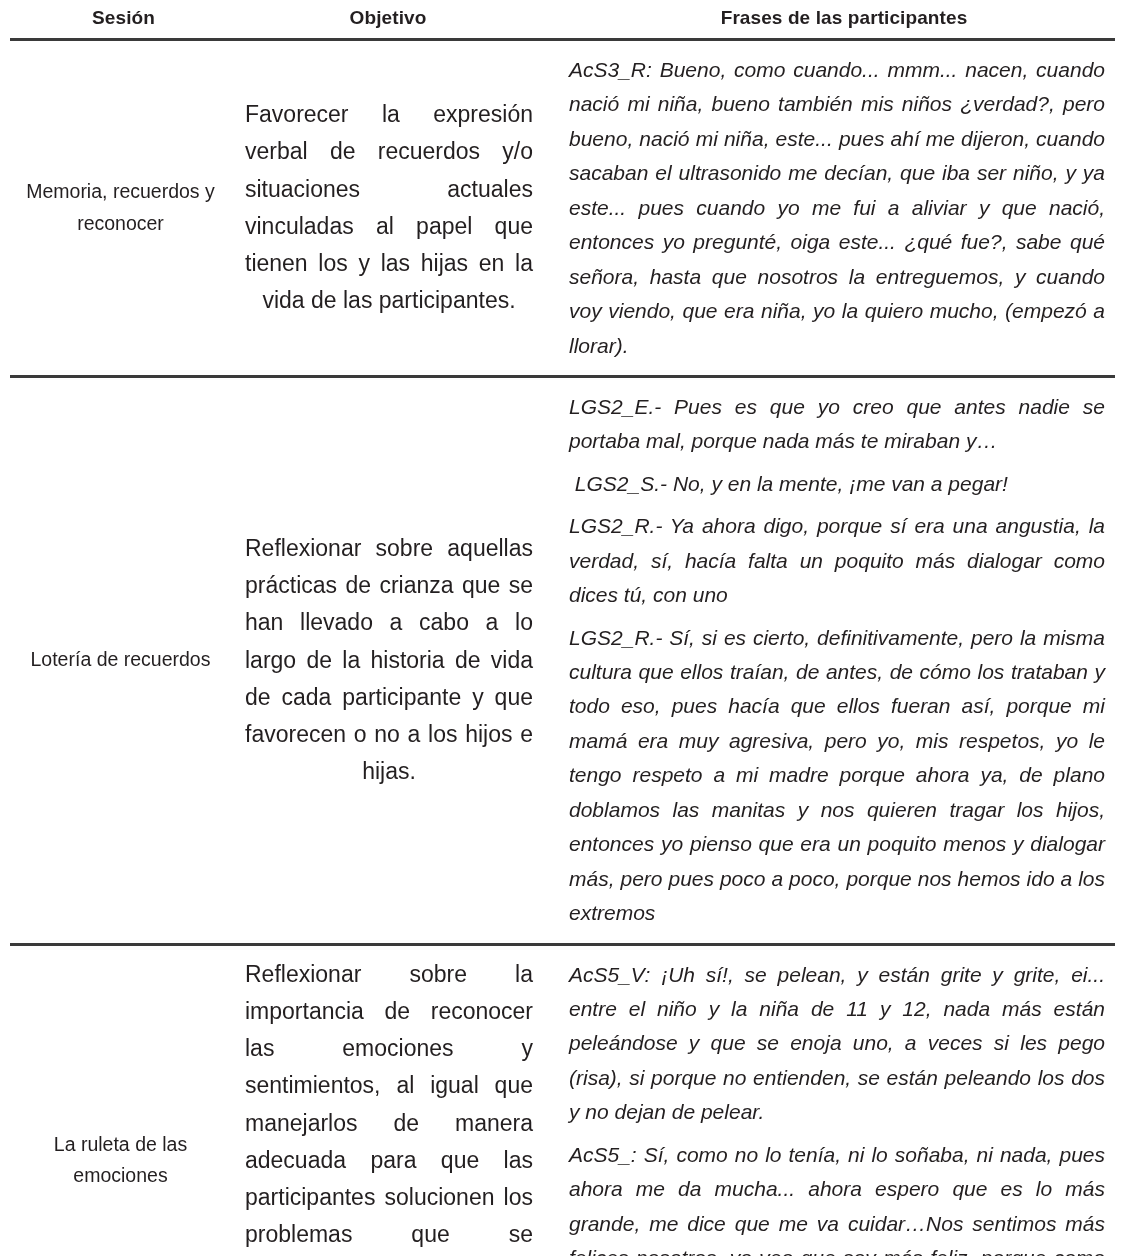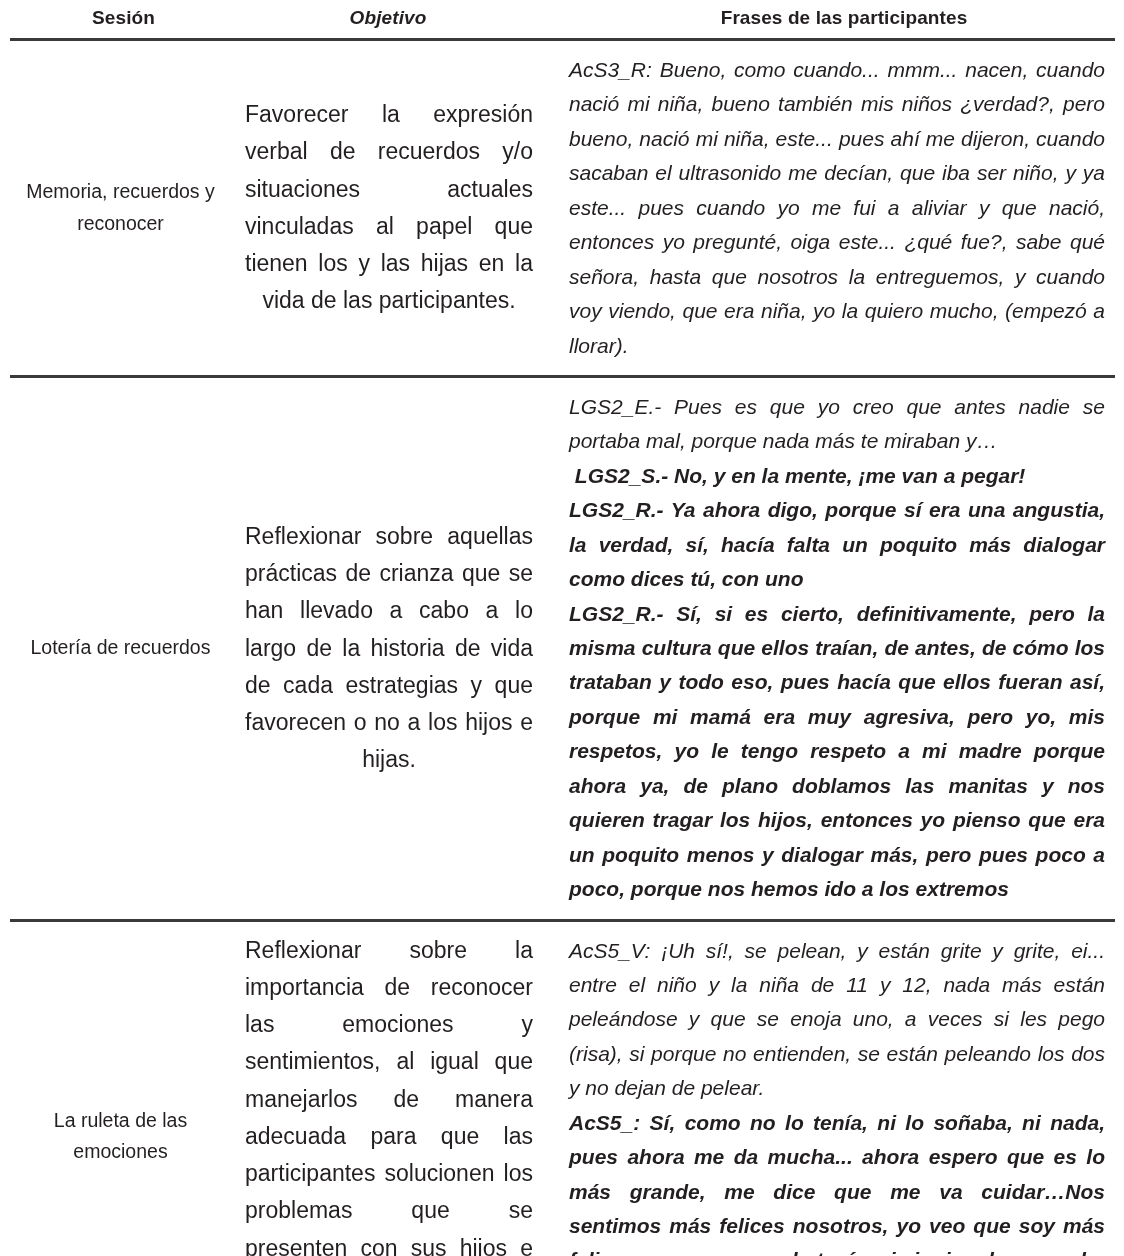--- a/index.html
+++ b/index.html
@@ -53,21 +53,21 @@
   thead th {
     font-size: 19px;
     font-weight: bold;
     text-align: center;
     padding: 4px 0 9px 0;
     vertical-align: bottom;
     border-bottom: 3px solid #3a3a3a;
     letter-spacing: 0.1px;
   }
   thead th.th-sesion   { padding-left: 2px; }
-  thead th.th-objetivo { padding-right: 14px; font-style: italic; }
+  thead th.th-objetivo { padding-right: 14px; }
   thead th.th-frases   { padding-left: 18px; }
 
   tbody tr { border-bottom: 3px solid #3a3a3a; }
   tbody tr:last-child { border-bottom: 3px solid #3a3a3a; }
 
   td {
     vertical-align: middle;
     font-size: 19.5px;
     line-height: 1.62;
     padding: 0;
@@ -99,21 +99,21 @@
     vertical-align: top;
   }
 
   td.cell-frases p {
     margin: 0;
     text-align: justify;
     text-align-last: left;
     white-space: pre-wrap;
   }
   
-  td.cell-frases p.turn + p.turn { margin-top: 0; font-weight: bold; }
+  td.cell-frases p.turn + p.turn { margin-top: 8px; }
 
   
   td.cell-frases p.flow { text-align: justify; text-align-last: left; }
 </style>
 </head>
 <body>
 
 <div class="page">
 
   <div class="clipped-title"></div>
@@ -136,21 +136,21 @@
       <tr>
         <td class="cell-sesion">Memoria, recuerdos y reconocer</td>
         <td class="cell-objetivo">Favorecer la expresión verbal de recuerdos y/o situaciones actuales vinculadas al papel que tienen los y las hijas en la vida de las participantes.</td>
         <td class="cell-frases">
           <p class="flow">AcS3_R: Bueno, como cuando... mmm... nacen, cuando nació mi niña, bueno también mis niños ¿verdad?, pero bueno, nació mi niña, este... pues ahí me dijeron, cuando sacaban el ultrasonido me decían, que iba ser niño, y ya este... pues cuando yo me fui a aliviar y que nació, entonces yo pregunté, oiga este... ¿qué fue?, sabe qué señora, hasta que nosotros la entreguemos, y cuando voy viendo, que era niña, yo la quiero mucho, (empezó a llorar).</p>
         </td>
       </tr>
 
       <tr>
         <td class="cell-sesion">Lotería de recuerdos</td>
-        <td class="cell-objetivo">Reflexionar sobre aquellas prácticas de crianza que se han llevado a cabo a lo largo de la historia de vida de cada estrategias y que favorecen o no a los hijos e hijas.</td>
+        <td class="cell-objetivo">Reflexionar sobre aquellas prácticas de crianza que se han llevado a cabo a lo largo de la historia de vida de cada participante y que favorecen o no a los hijos e hijas.</td>
         <td class="cell-frases">
           <p class="turn">LGS2_E.- Pues es que yo creo que antes nadie se portaba mal, porque nada más te miraban y…</p>
           <p class="turn"> LGS2_S.- No, y en la mente, ¡me van a pegar!</p>
           <p class="turn">LGS2_R.- Ya ahora digo, porque sí era una angustia, la verdad, sí, hacía falta un poquito más dialogar como dices tú, con uno</p>
           <p class="turn">LGS2_R.- Sí, si es cierto, definitivamente, pero la misma cultura que ellos traían, de antes, de cómo los trataban y todo eso, pues hacía que ellos fueran así, porque mi mamá era muy agresiva, pero yo, mis respetos, yo le tengo respeto a mi madre porque ahora ya, de plano doblamos las manitas y nos quieren tragar los hijos, entonces yo pienso que era un poquito menos y dialogar más, pero pues poco a poco, porque nos hemos ido a los extremos</p>
         </td>
       </tr>
 
       <tr>
         <td class="cell-sesion">La ruleta de las emociones</td>

